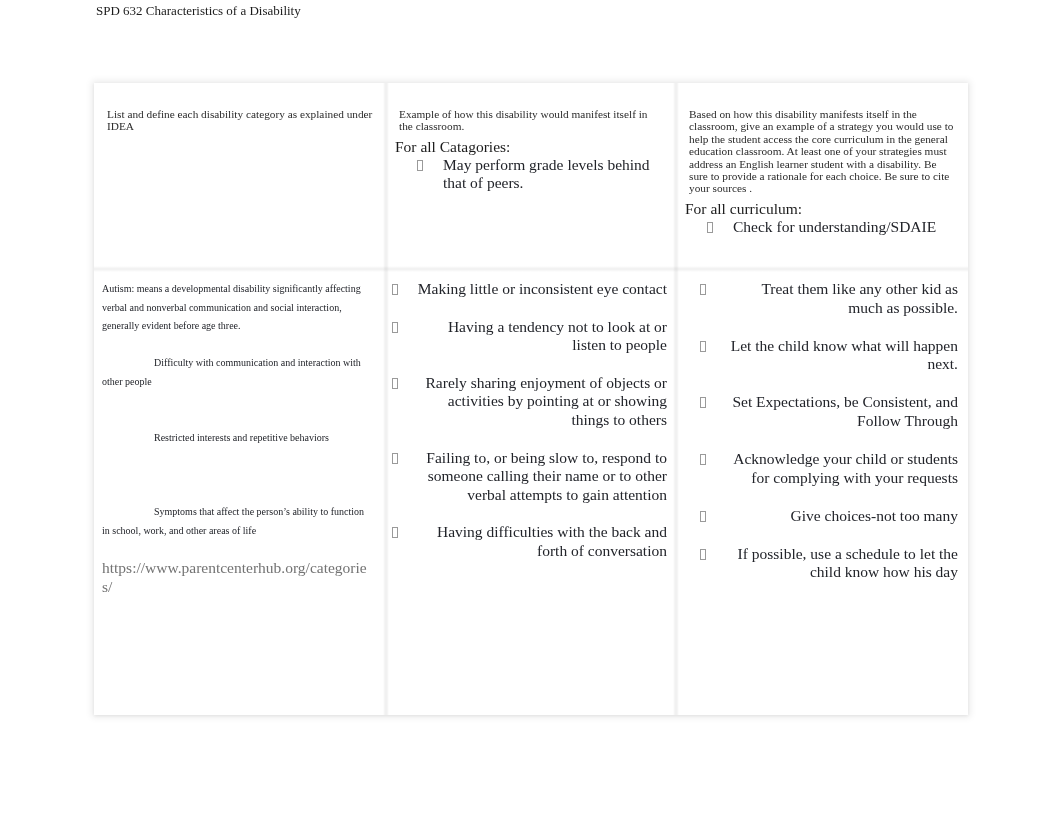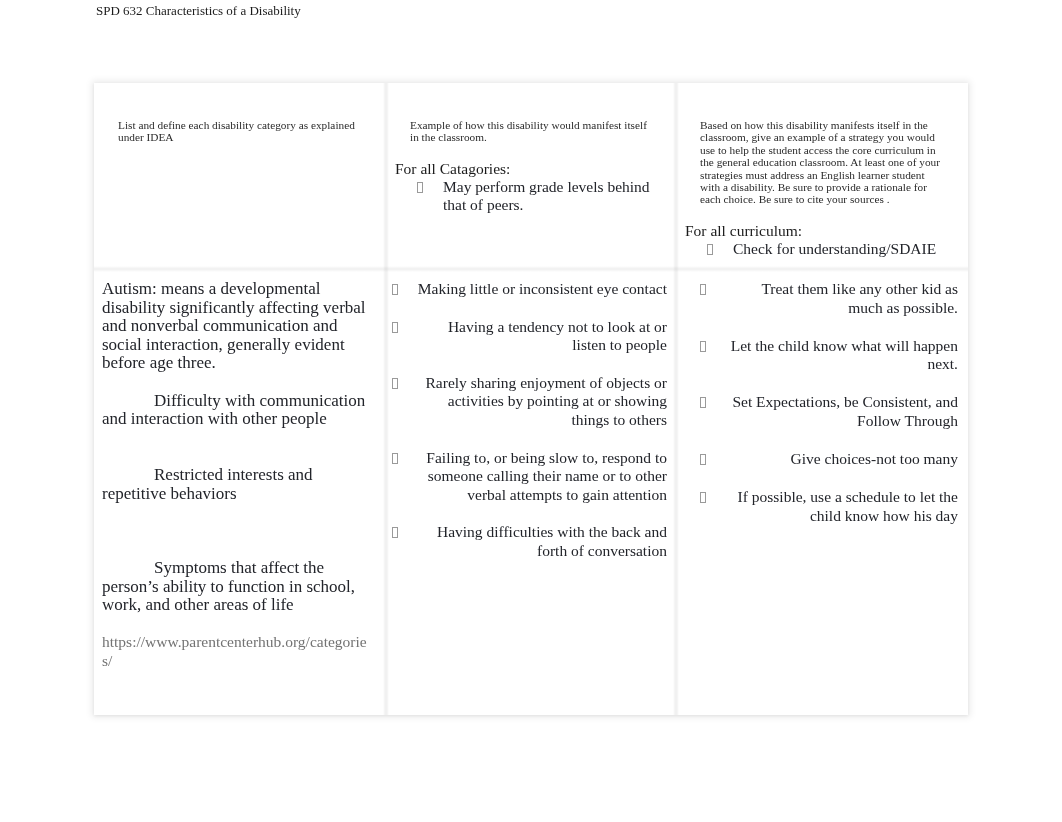--- a/index.html
+++ b/index.html
@@ -119,21 +119,21 @@
   
   .head-inner {
     padding: 21px 9px 0 9px;
     height: 100%;
     box-sizing: border-box;
   }
   .head-prompt {
     font-size: 11.3px;
     line-height: 12.4px;
     color: #2b2b2b;
-    margin: 15px;
+    margin: 4px;
   }
 
   .head-allcat {
     margin-top: 0;
     font-size: 15.5px;
     line-height: 19px;
     color: #1b1b1b;
   }
   .head-allcat .lead {
     display: block;
@@ -173,21 +173,21 @@
   .body-inner {
     padding: 11px 9px 0 9px;
     height: 100%;
     box-sizing: border-box;
   }
   .body-inner.col1 { padding-left: 8px; padding-right: 14px; }
   .body-inner.col2 { padding-left: 2px; }
   .body-inner.col3 { padding-left: 18px; padding-right: 10px; }
 
   .def-para {
-    font-size: 17px;
+    font-size: 10px;
     line-height: 18.6px;
     color: #22242a;
     margin: 0 0 0 0;
   }
   .def-para.indented { text-indent: 52px; }
   .spacer-line { height: 18.6px; }
 
   .url-text {
     font-size: 15.5px;
     line-height: 18.6px;
@@ -309,20 +309,24 @@
               <li>
                 <span class="tofu"></span>
                 <span>Let the child know what will happen next.</span>
               </li>
               <li>
                 <span class="tofu"></span>
                 <span>Set Expectations, be Consistent, and Follow Through</span>
               </li>
               <li>
                 <span class="tofu"></span>
+                <span>Acknowledge your child or students for complying with your requests</span>
+              </li>
+              <li>
+                <span class="tofu"></span>
                 <span>Give choices-not too many</span>
               </li>
               <li>
                 <span class="tofu"></span>
                 <span>If possible, use a schedule to let the child know how his day</span>
               </li>
             </ul>
           </div>
         </div>
       </div>

